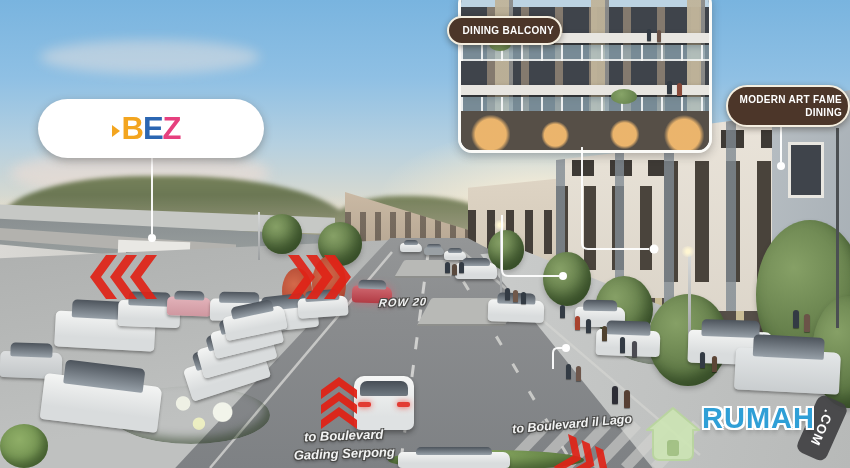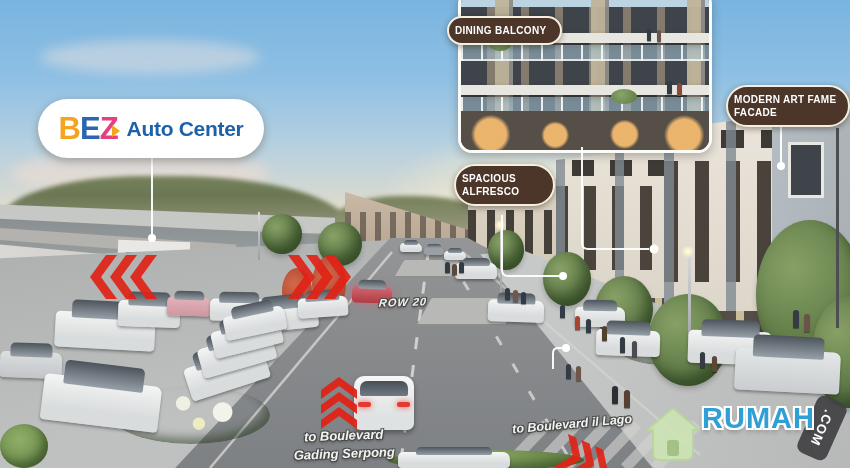--- a/index.html
+++ b/index.html
@@ -46,21 +46,21 @@
        radial-gradient(circle at 55% 65%,#eceec2 0 6%,transparent 7%);}
   
   .car{z-index:9;border-radius:5px 7px 4px 4px;background:linear-gradient(180deg,#f4f5f4,#d9dcdd 70%);
        box-shadow:0 2px 3px rgba(30,30,30,.4);}
   .car:before{content:"";position:absolute;left:16%;right:16%;top:-34%;height:52%;
        background:linear-gradient(#4d545c,#97a0a8);border-radius:5px 5px 2px 2px;}
   .p{z-index:10;width:5px;height:13px;border-radius:3px 3px 1px 1px;background:#333b44;
      box-shadow:0 1px 1px rgba(0,0,0,.4);}
   
   .callout{position:absolute;background:#4c3629;border:2px solid #f5efe0;border-radius:24px;
-       color:#fff;font-weight:700;font-size:10px;line-height:1.32;text-align:left;
+       color:#fff;font-weight:700;font-size:10px;line-height:1.32;text-align:right;
        display:flex;flex-direction:column;justify-content:center;padding:6px 6px;
        box-shadow:0 2px 6px rgba(30,20,10,.4);z-index:40;letter-spacing:.3px;}
   .logo-card{position:absolute;left:38px;top:99px;width:226px;height:59px;border-radius:30px;
        background:#fff;z-index:40;display:flex;align-items:center;justify-content:center;
        box-shadow:0 3px 9px rgba(60,50,40,.35);}
   .lg{font-size:31px;font-weight:800;letter-spacing:-1px;}
   .lb{color:#f3a51f;} .le{color:#2b66b2;} .lz{color:#e6407e;}
   .logo-name{font-size:21px;font-weight:700;color:#1d61a9;margin-left:9px;letter-spacing:-.3px;}
   .logo-tri{position:absolute;width:0;height:0;border-left:8px solid #f3a51f;
        border-top:6px solid transparent;border-bottom:6px solid transparent;}
@@ -286,33 +286,28 @@
     <div class="abs p" style="left:196px;top:37px;width:4px;height:12px;background:#6b5348;"></div>
     <div class="abs p" style="left:206px;top:88px;width:5px;height:13px;"></div>
     <div class="abs p" style="left:216px;top:90px;width:5px;height:13px;background:#8a4a3a;"></div>
   </div>
 
   <div class="logo-card">
     <span class="lg lb">B</span>
     <span class="lg le">E</span>
     <span class="lg lz">Z</span>
     <span class="logo-tri" style="left:74px;top:26px;"></span>
-    <span class="logo-name">Auto Center</span>
   </div>
 
   <div class="callout" style="left:447px;top:16px;width:99px;">
     <div>DINING BALCONY</div>
   </div>
   <div class="callout" style="left:726px;top:85px;width:108px;">
     <div>MODERN ART FAME</div>
-    <div>FACADE</div>
-  </div>
-  <div class="callout" style="left:454px;top:164px;width:85px;">
-    <div>SPACIOUS</div>
-    <div>ALFRESCO</div>
+    <div>DINING</div>
   </div>
 
   <svg class="abs" style="left:643px;top:404px;z-index:50;opacity:.88;" width="60" height="60" viewBox="0 0 60 60">
     <path d="M30,4 L4,26 L10,26 L10,50 a6,6 0 0 0 6,6 H44 a6,6 0 0 0 6,-6 V26 L56,26 Z" fill="#cde6b4" stroke="#b9d79c" stroke-width="2" stroke-linejoin="round"></path>
     <rect x="24" y="36" width="12" height="16" rx="3" fill="#9fc17d"></rect>
   </svg>
   <div class="wm-com">
     <span>.COM</span>
   </div>
   <div class="wm-word" style="left:702px;top:402px;color:#2f9fd6;">RUMAH</div>

